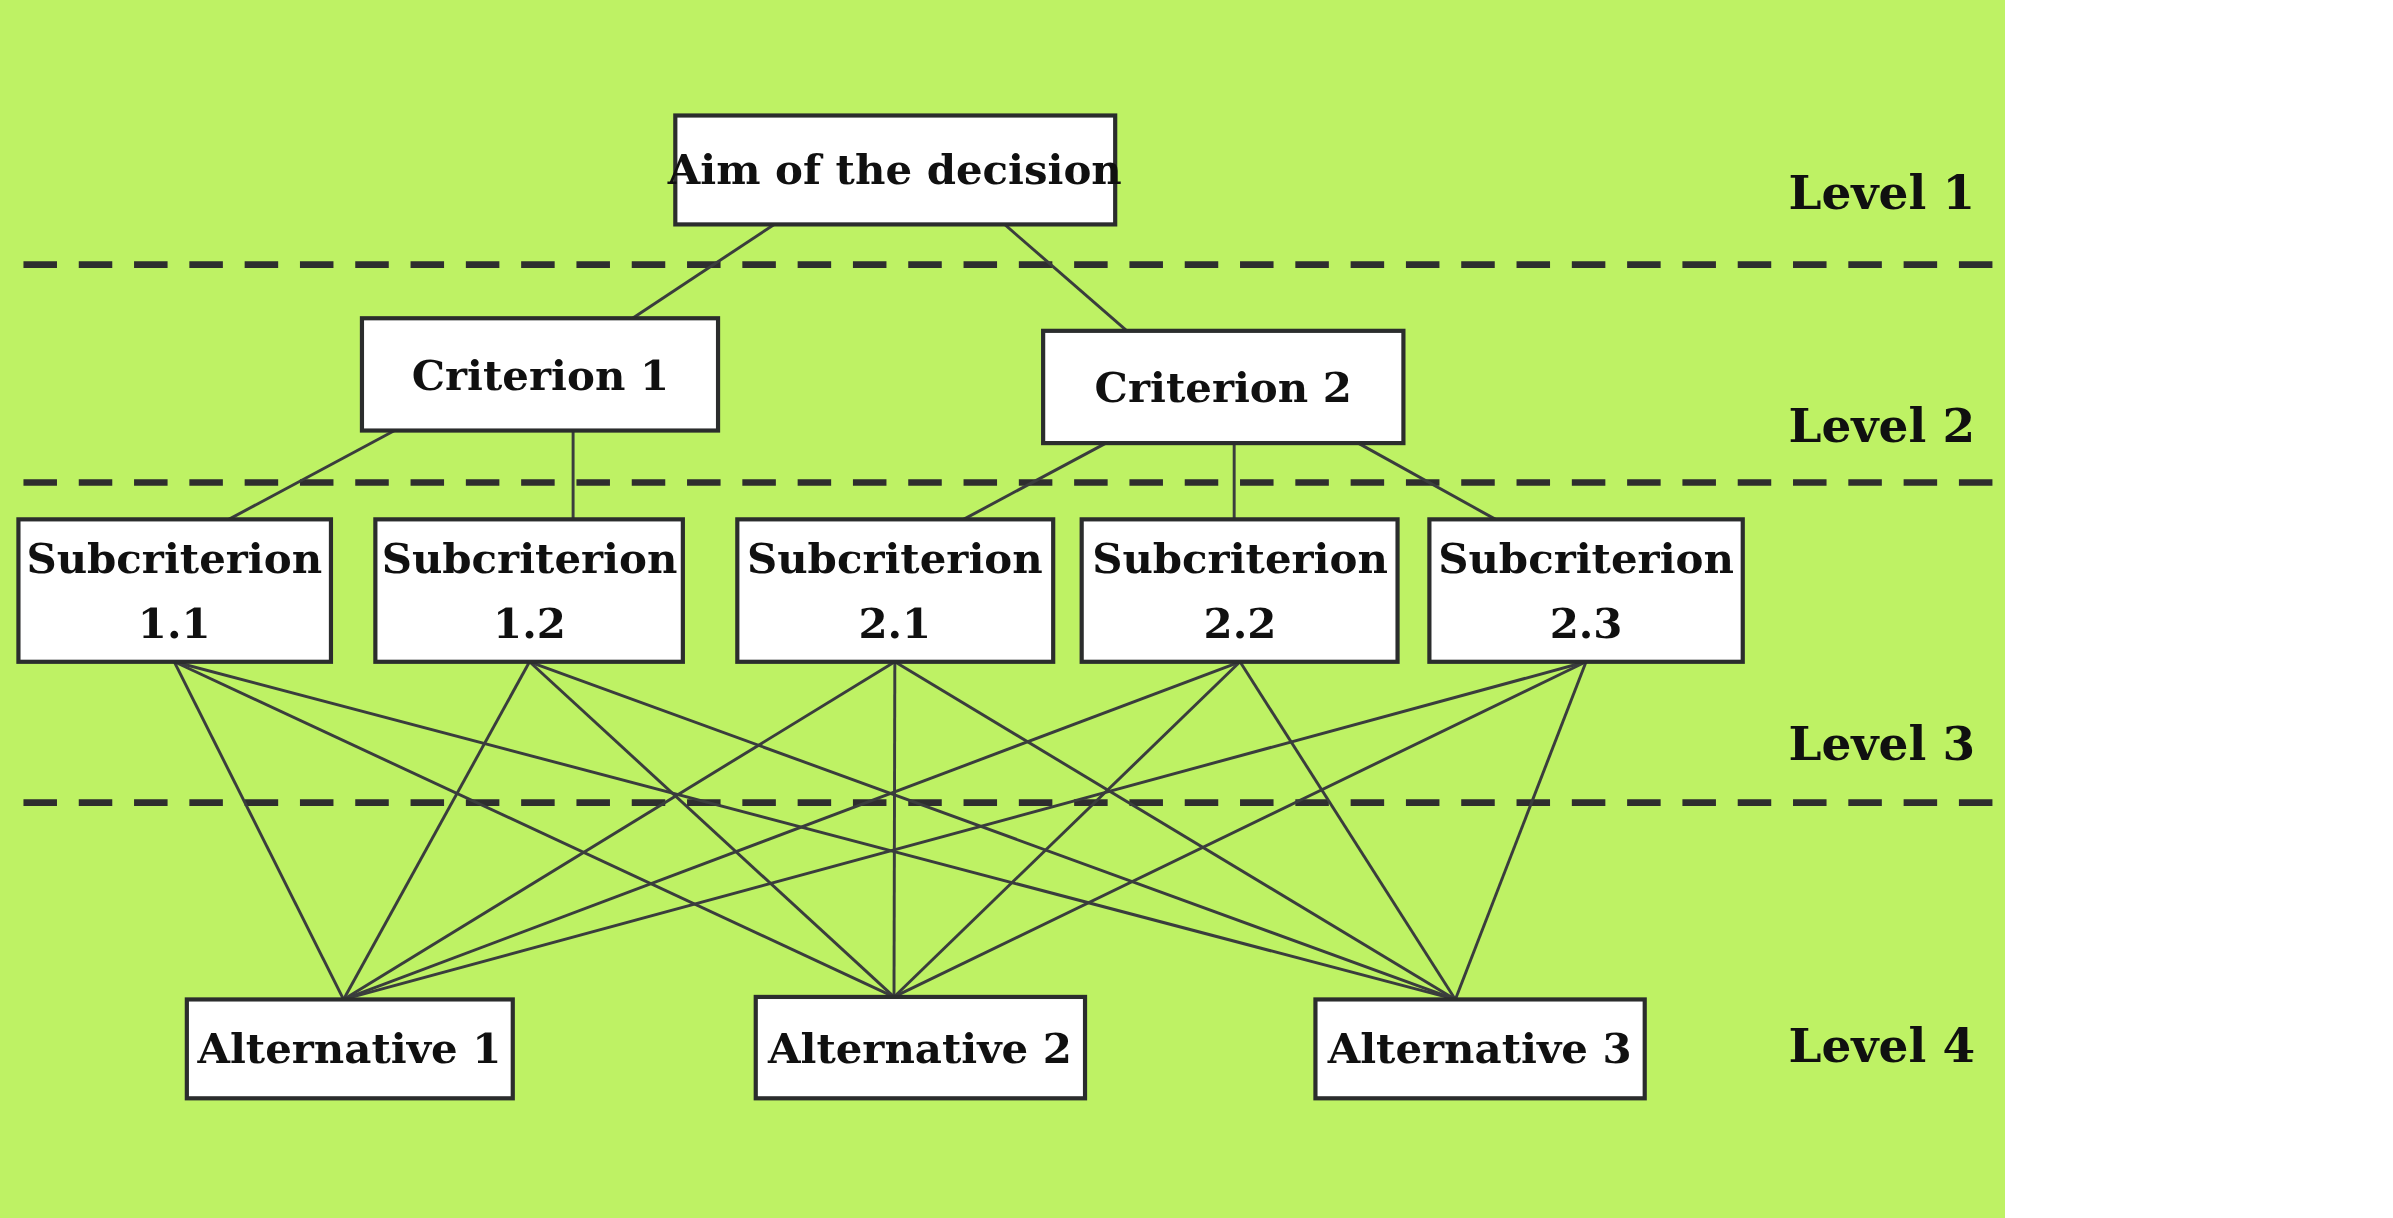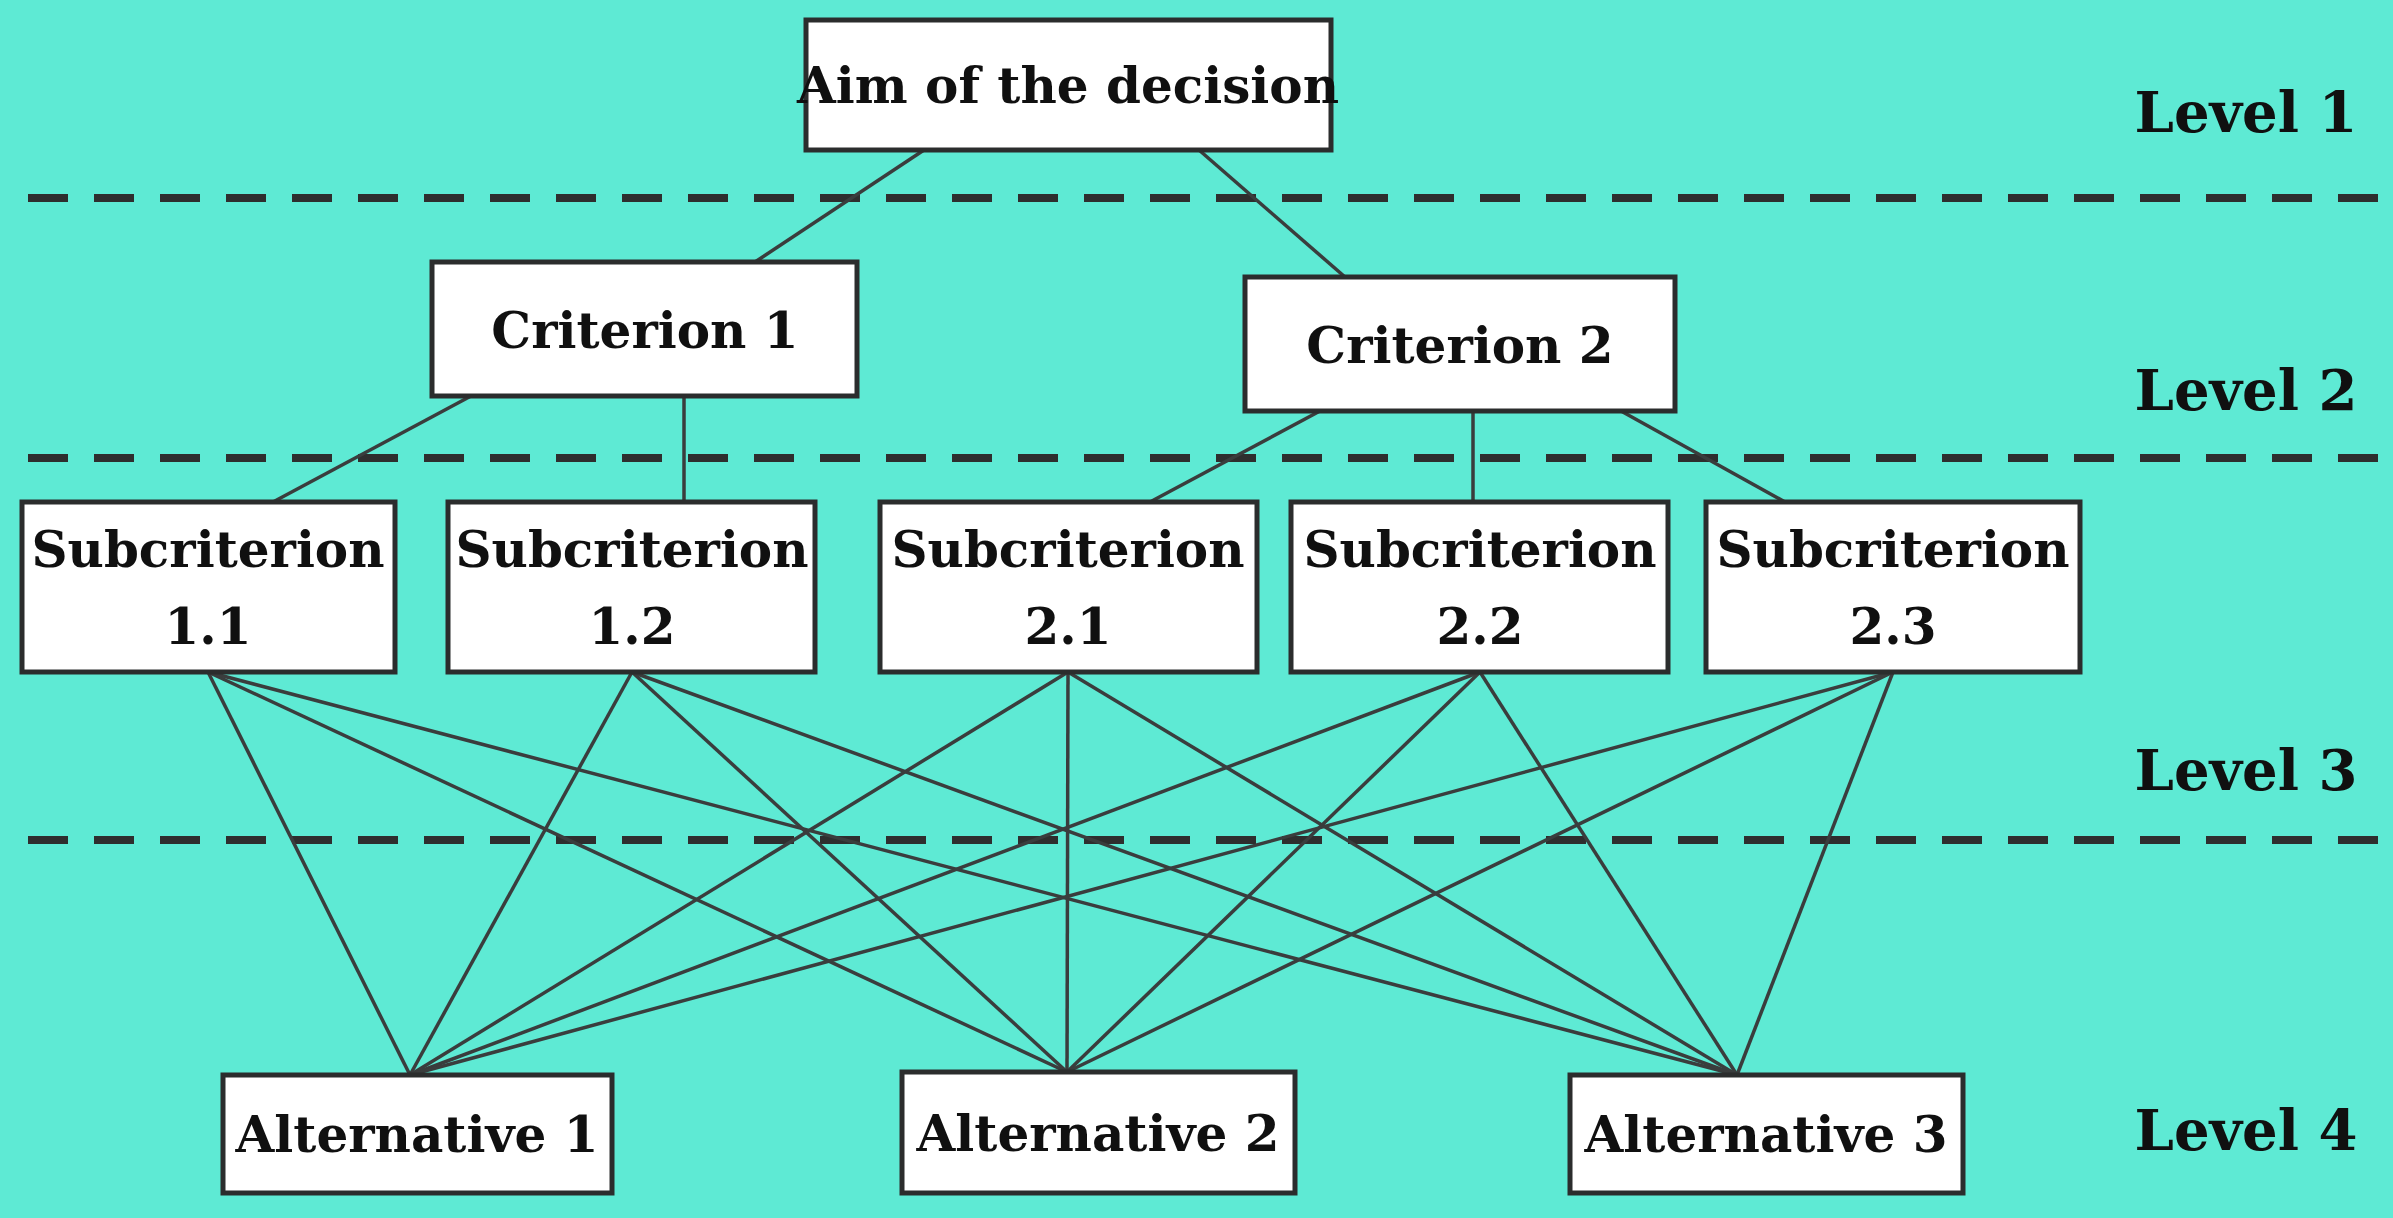--- a/index.html
+++ b/index.html
@@ -2,23 +2,23 @@
 <html><head>
 <meta charset="utf-8">
 <style>
   html, body {
     margin: 0;
     padding: 0;
     background: #ffffff;
   }
   #stage {
     position: relative;
-    width: 2393px;
+    width: 2005px;
     height: 1218px;
-    background: #5eead4;
+    background: #bef264;
     overflow: hidden;
   }
   svg {
     display: block;
     width: 100%;
     height: 100%;
   }
   .node-rect {
     fill: #ffffff;
     stroke: #2b2d2d;

